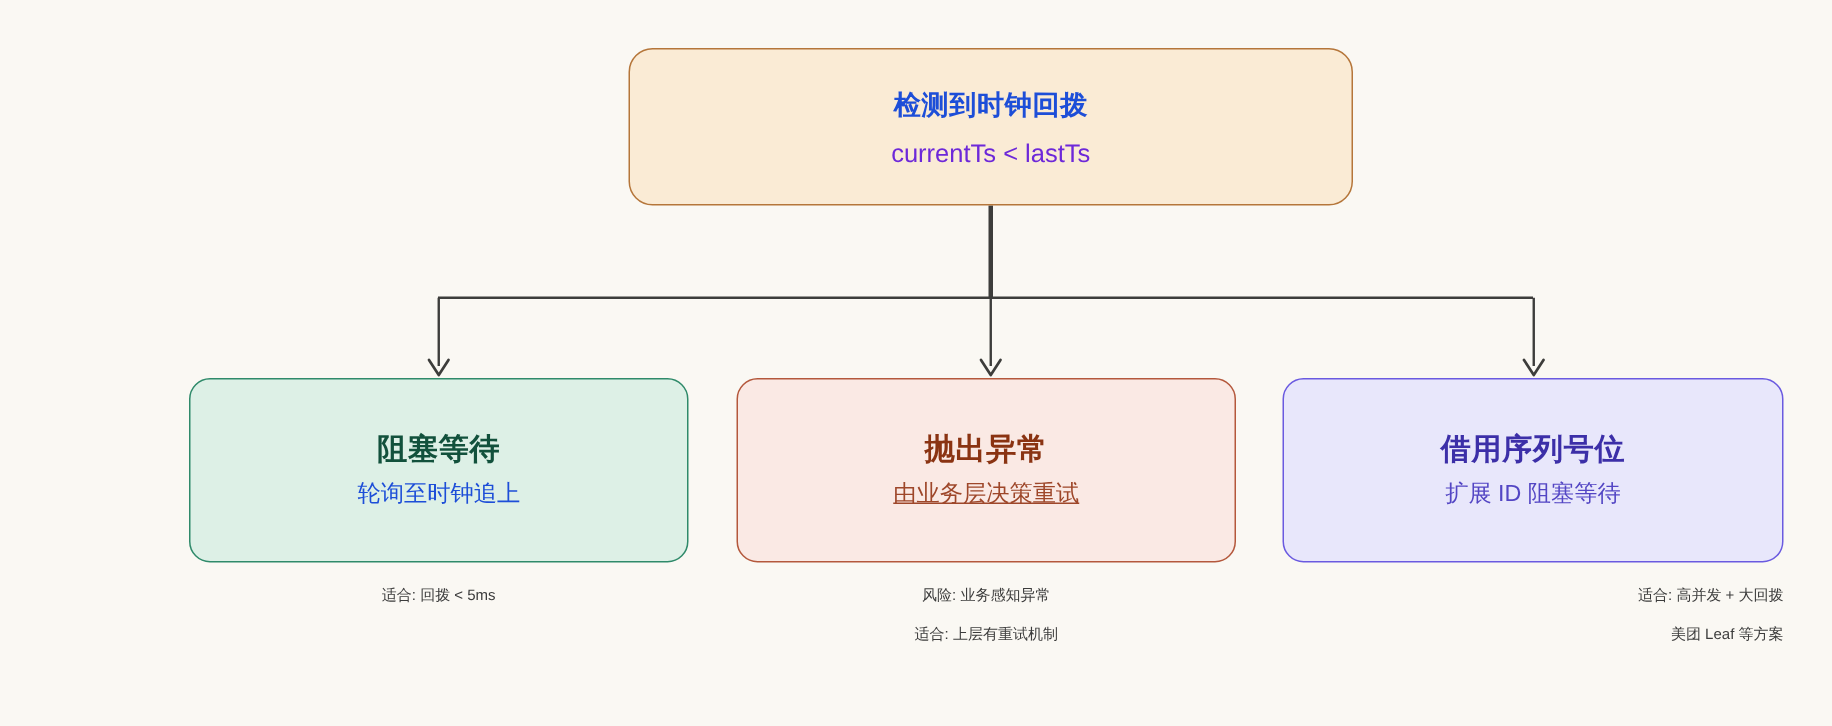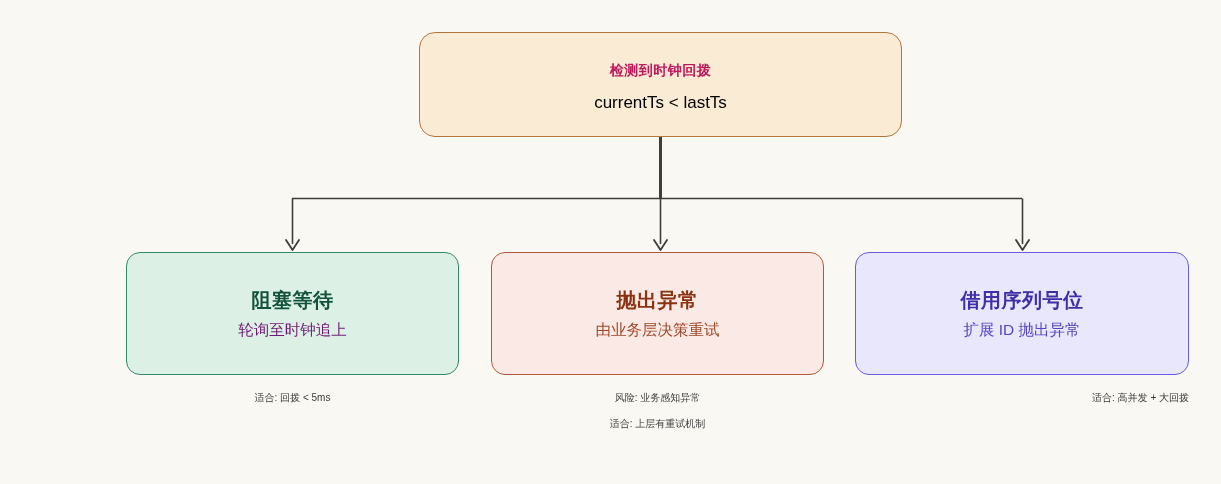--- a/index.html
+++ b/index.html
@@ -51,29 +51,29 @@
   #node-root {
     left: 419px;
     top: 32px;
     width: 483px;
     height: 105px;
     background: #faebd5;
     border-color: #b5763a;
     border-radius: 16px;
   }
   #node-root .title {
-    font-size: 14px;
-    color: #be185d;
+    font-size: 18px;
+    color: #1d4ed8;
     line-height: 30px;
     margin-bottom: 6px;
     text-align: center;
   }
   #node-root .subtitle {
     font-size: 17px;
-    color: #000000;
+    color: #6d28d9;
     line-height: 24px;
   }
 
   
   .option {
     top: 252px;
     height: 123px;
   }
   .option .title {
     font-size: 20px;
@@ -85,31 +85,31 @@
     line-height: 22px;
   }
 
   #node-block {
     left: 126px;
     width: 333px;
     background: #ddf0e6;
     border-color: #2f8a6a;
   }
   #node-block .title { color: #12513c; }
-  #node-block .subtitle { color: #701a75; }
+  #node-block .subtitle { color: #1d4ed8; }
 
   #node-throw {
     left: 491px;
     width: 333px;
     background: #fae9e4;
     border-color: #b4583c;
     text-align: center;
   }
   #node-throw .title { color: #8a3312; }
-  #node-throw .subtitle { color: #9e472a; }
+  #node-throw .subtitle { color: #9e472a; text-decoration: underline; }
 
   #node-borrow {
     left: 855px;
     width: 334px;
     background: #e8e7fb;
     border-color: #6a5ae0;
   }
   #node-borrow .title { color: #3c2fa8; }
   #node-borrow .subtitle { color: #5346c4; }
 
@@ -166,19 +166,20 @@
     <div class="title">抛出异常</div>
     <div class="subtitle">由业务层决策重试</div>
   </div>
   <div class="caption" id="caption-throw">
     <span class="line">风险: 业务感知异常</span>
     <span class="line">适合: 上层有重试机制</span>
   </div>
 
   <div class="node option" id="node-borrow">
     <div class="title">借用序列号位</div>
-    <div class="subtitle">扩展 ID 抛出异常</div>
+    <div class="subtitle">扩展 ID 阻塞等待</div>
   </div>
   <div class="caption" id="caption-borrow">
     <span class="line">适合: 高并发 + 大回拨</span>
+    <span class="line">美团 Leaf 等方案</span>
   </div>
 
 </div>
 
 </body></html>

